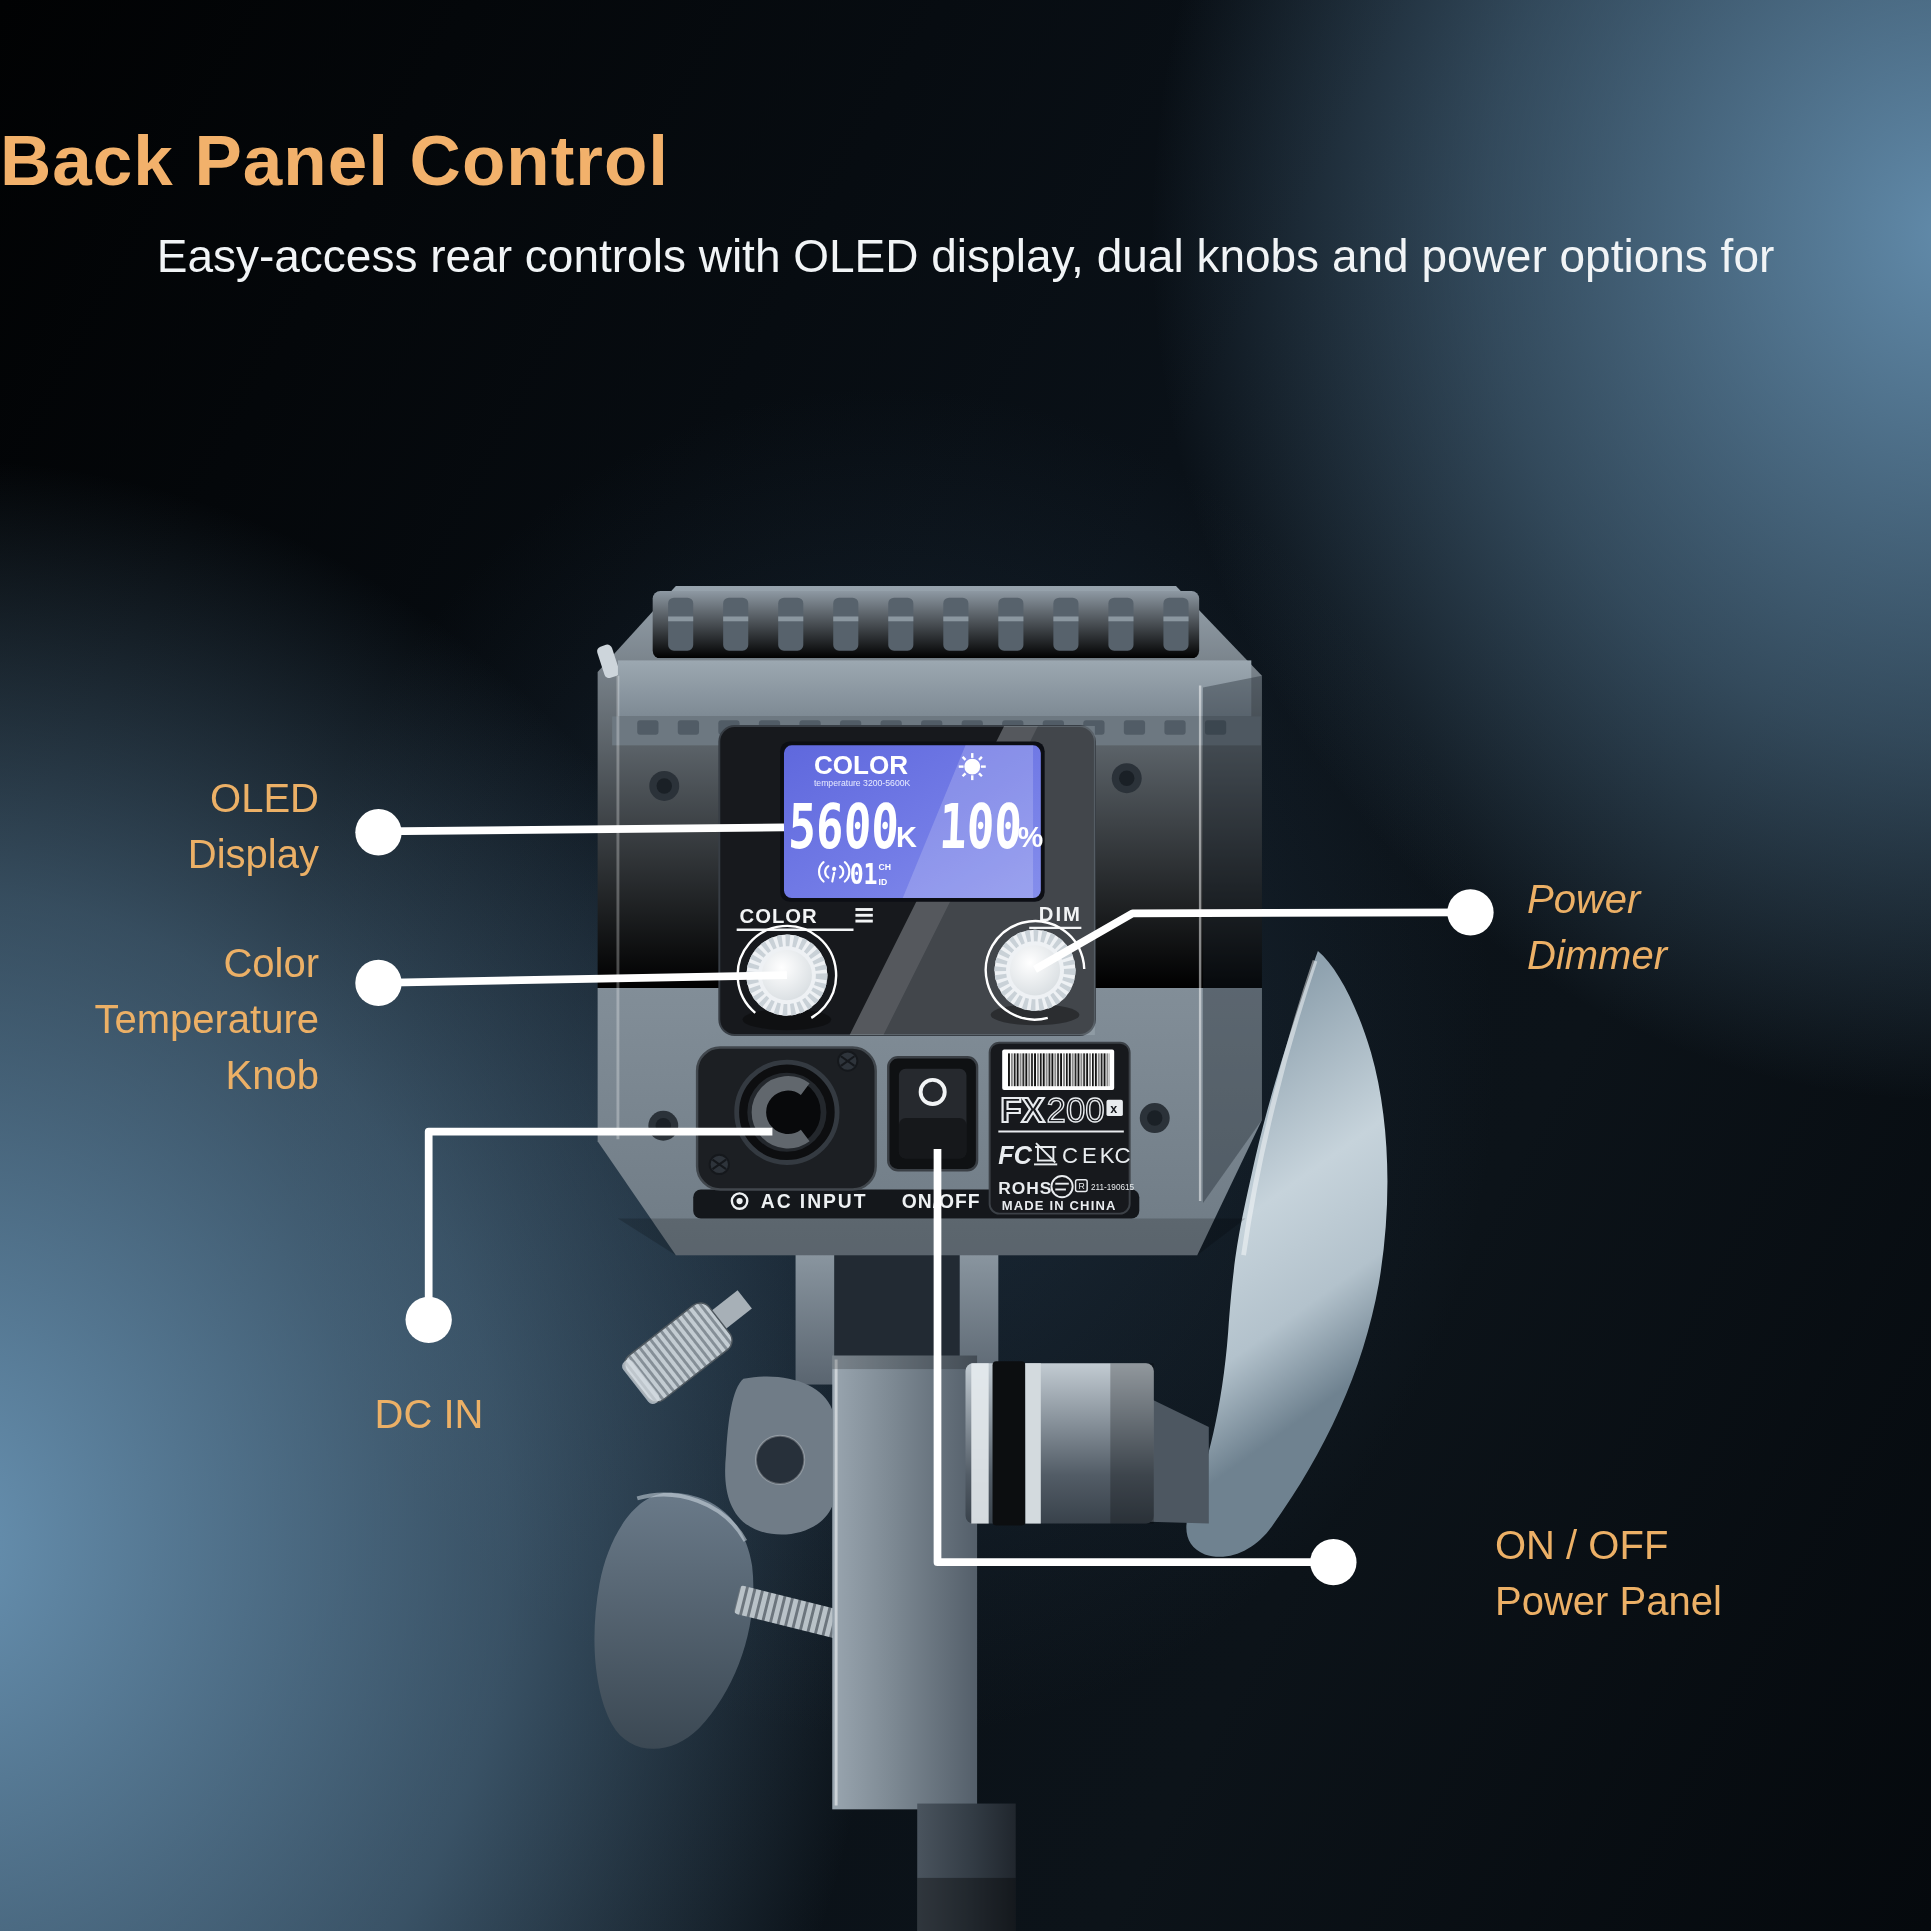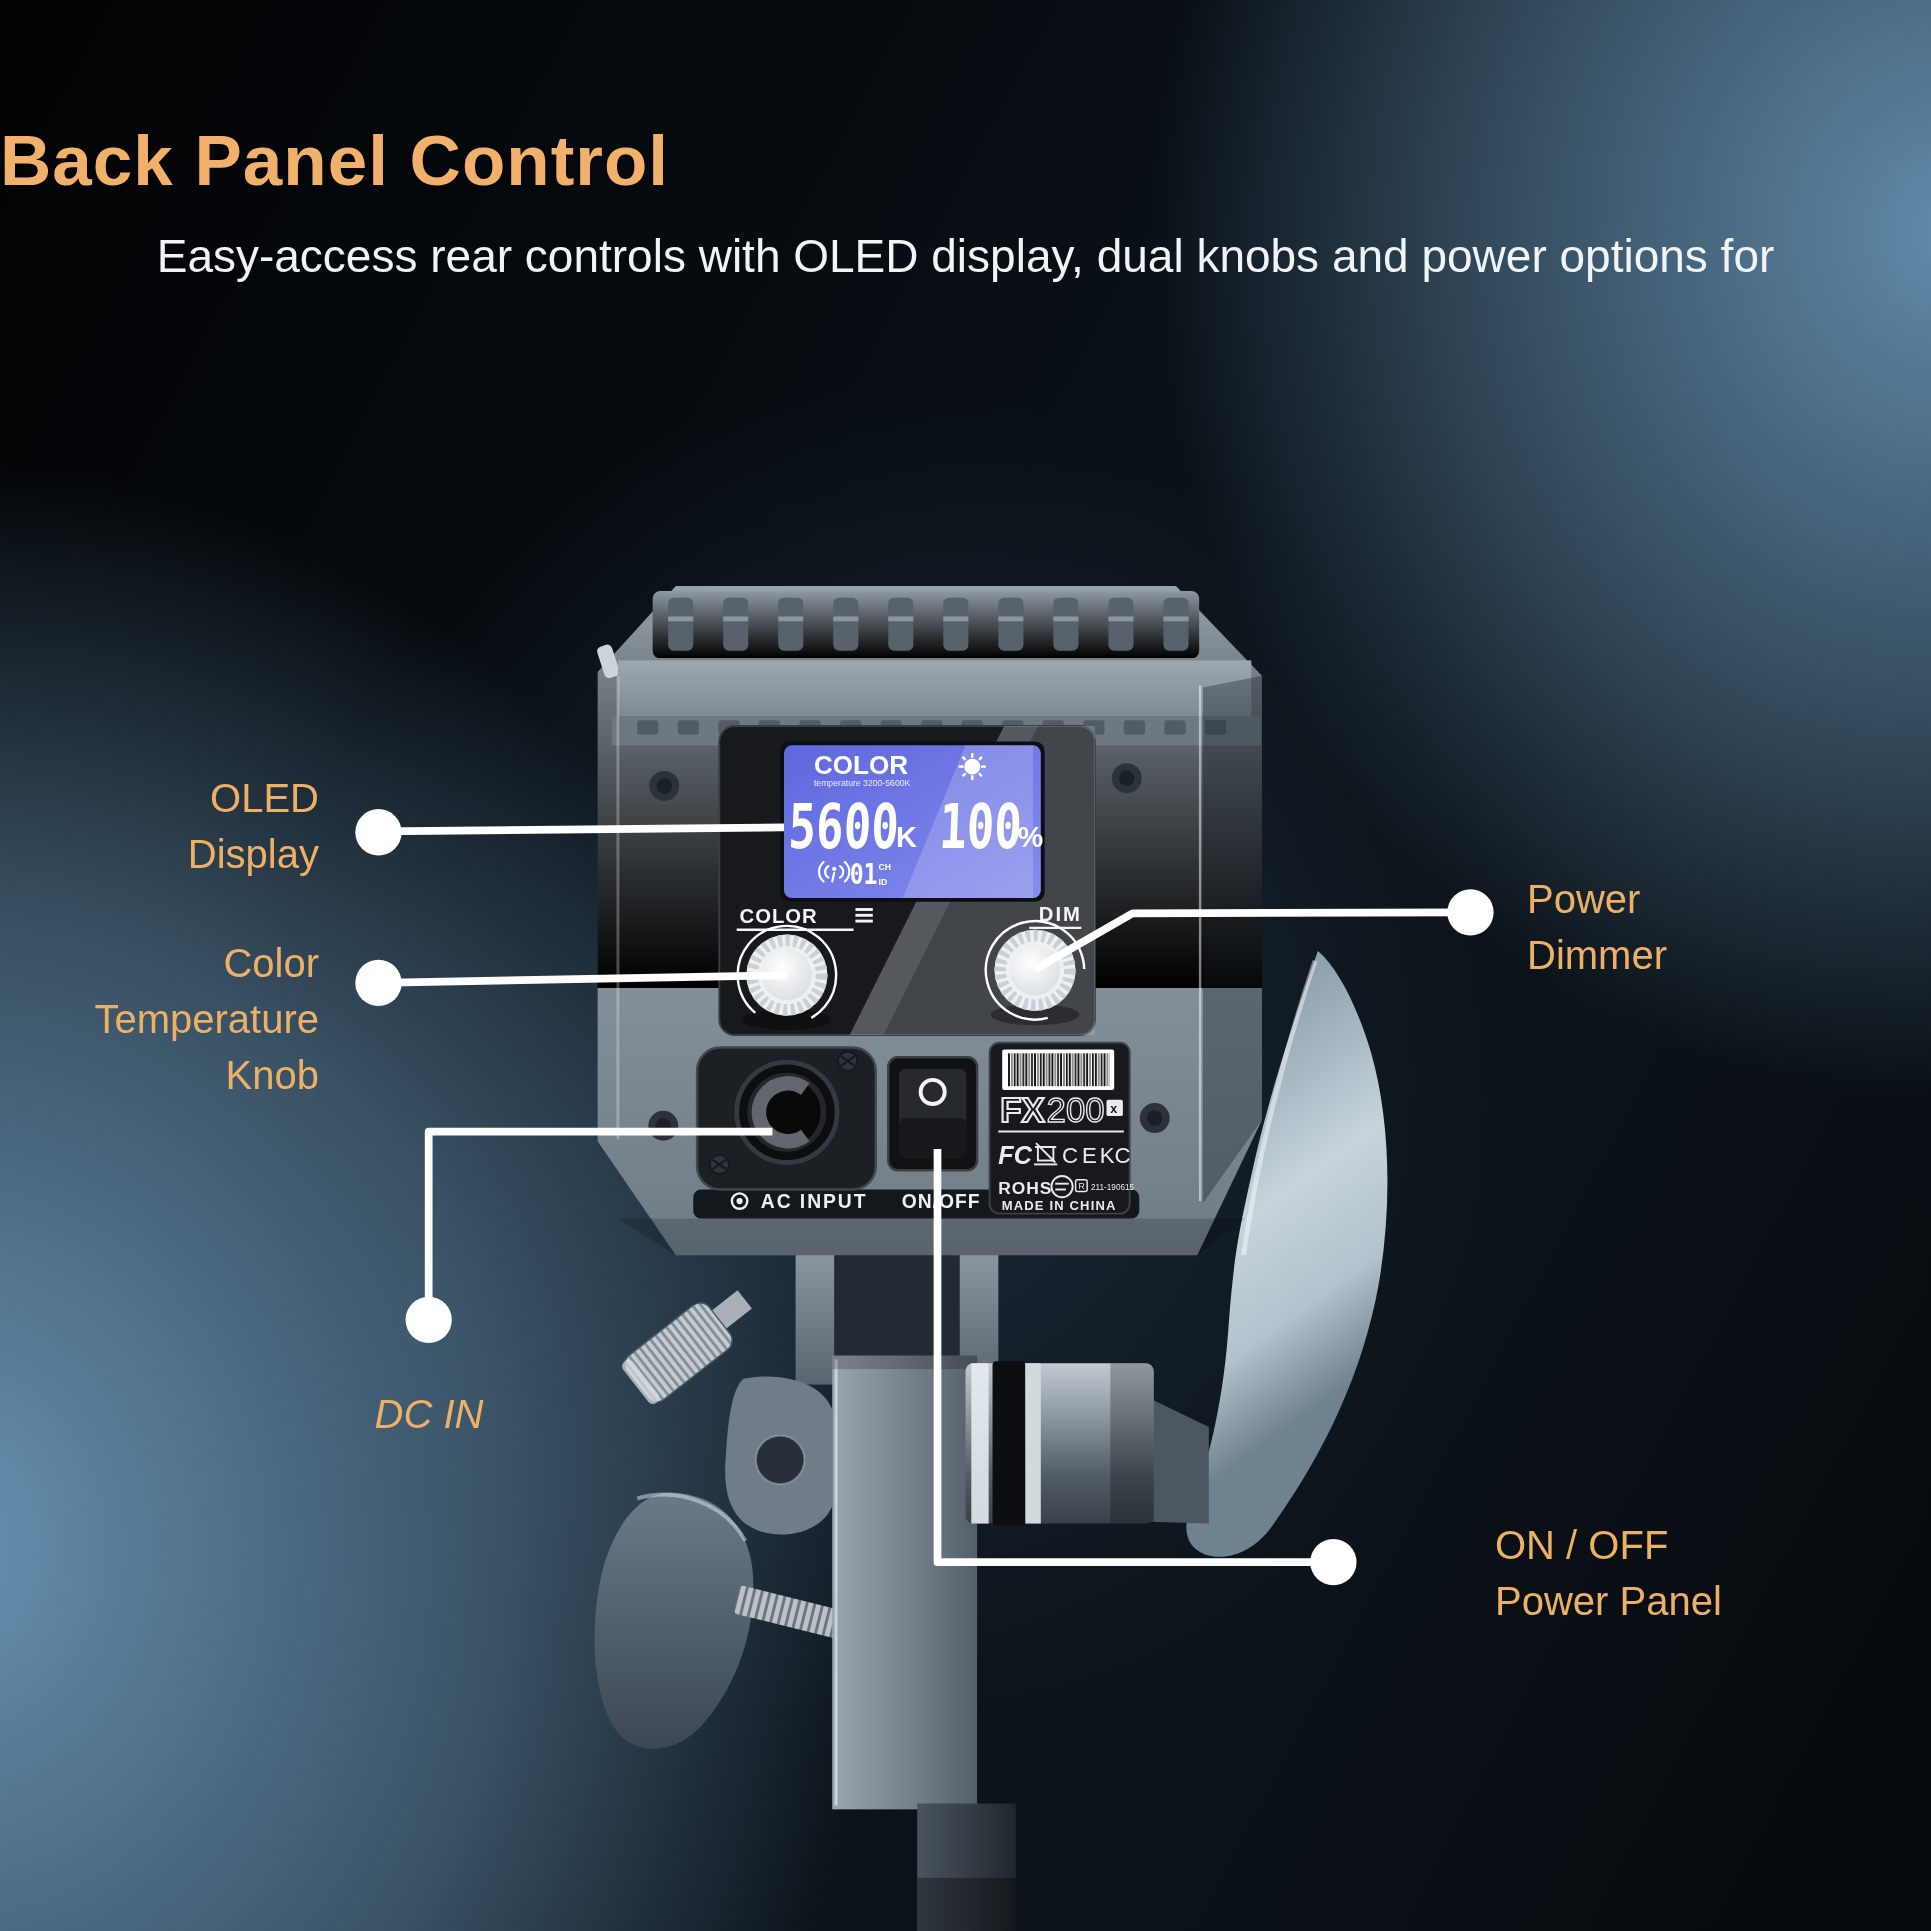--- a/index.html
+++ b/index.html
@@ -12,25 +12,25 @@
       radial-gradient(869px 966px at 46% 55%, rgba(56,84,110,0.40) 0%, rgba(56,84,110,0) 70%),
       linear-gradient(118deg, #010203 0%, #0a1118 48%, #0c1319 72%, #05090d 100%);
   }
   svg{position:absolute;inset:0;}
   .title{position:absolute;left:0;right:0;top:120px;text-align:left;
          font-size:71px;font-weight:700;letter-spacing:1px;color:#F2B16B;}
   .subtitle{position:absolute;left:0;right:0;top:230px;text-align:center;
          font-size:46px;line-height:52px;font-weight:400;color:#F1F4F6;}
   .callout{position:absolute;color:#ECB066;font-size:40px;line-height:56px;font-weight:400;}
   .co-right{text-align:right;}
-  .co-center{text-align:center;font-style:italic;}
+  .co-center{text-align:center;}
   #co-oled{top:770px;right:1612px;}
   #co-ctk{top:935px;right:1612px;}
   #co-dcin{top:1386px;left:236px;width:386px;}
-  #co-dim{top:871px;left:1527px;}
+  #co-dim{top:871px;left:1527px;font-style:italic;}
   #co-onoff{top:1517px;left:1495px;}
   text{font-family:"Liberation Sans",sans-serif;}
   .seg{font-family:"DejaVu Sans Mono",monospace;font-weight:bold;}
 </style>
 </head>
 <body>
 
 <div class="stage">
   <div class="bg"></div>
 

